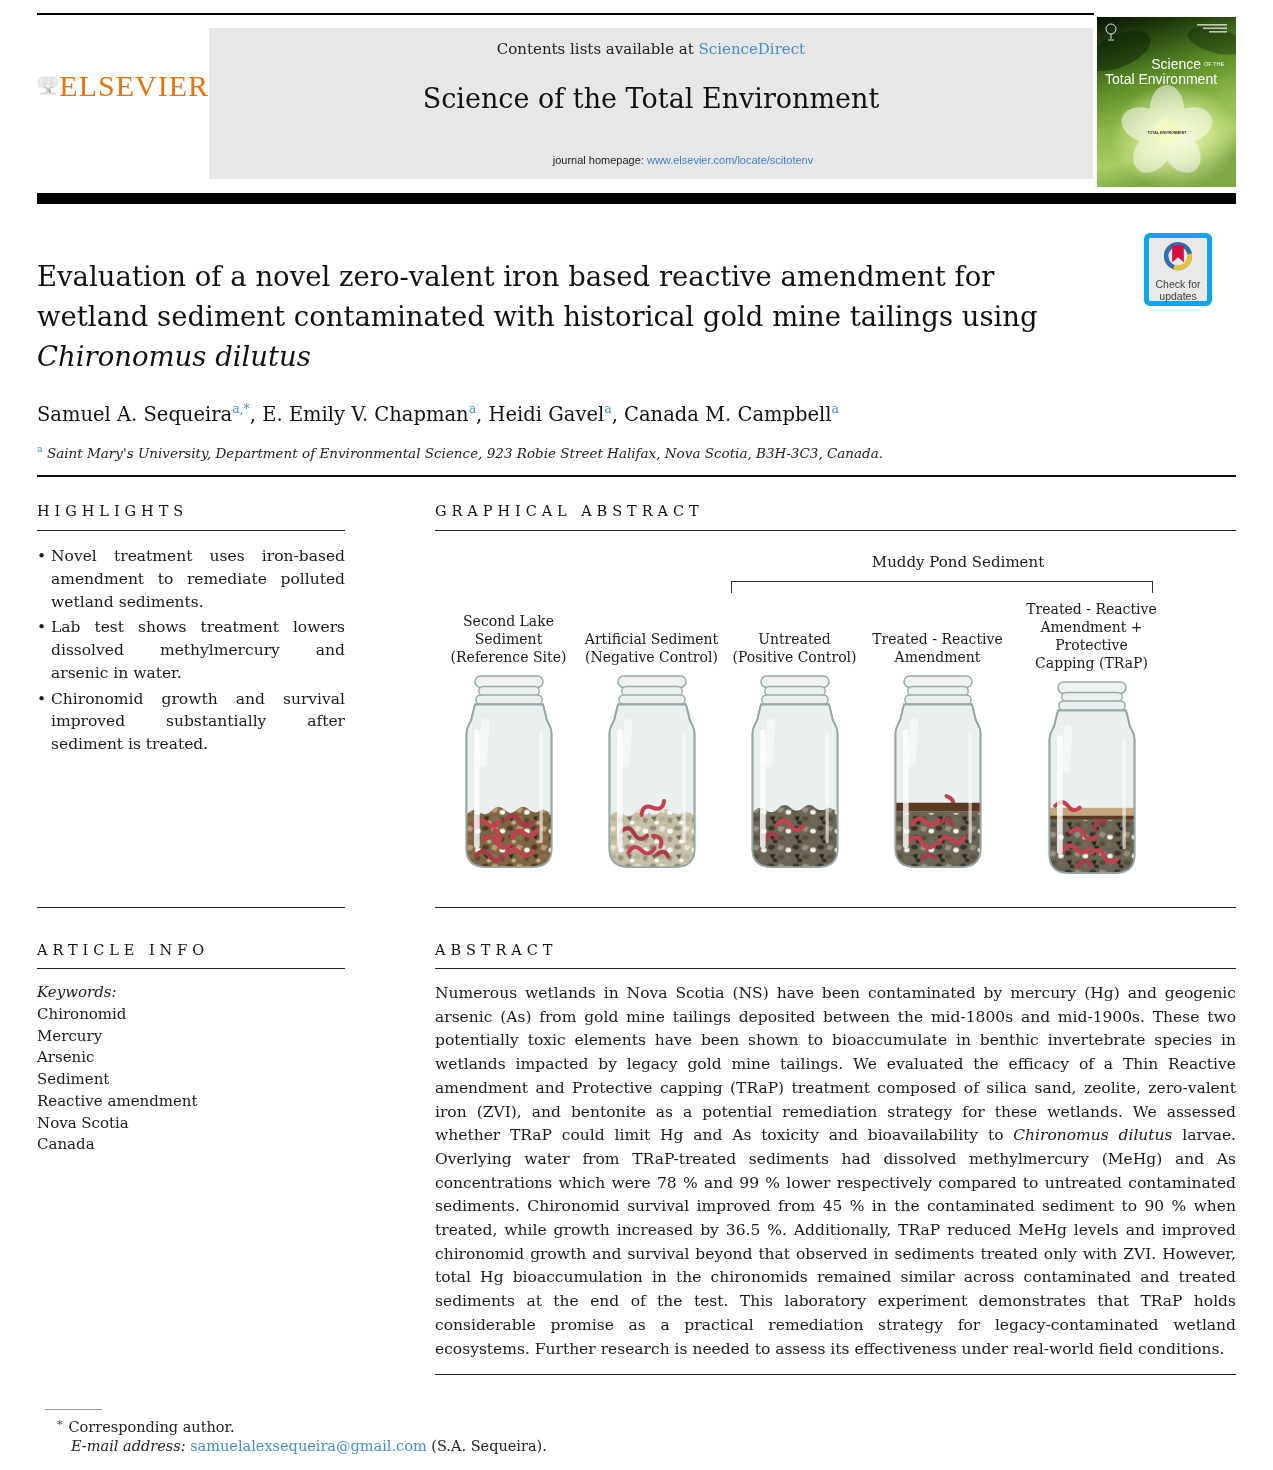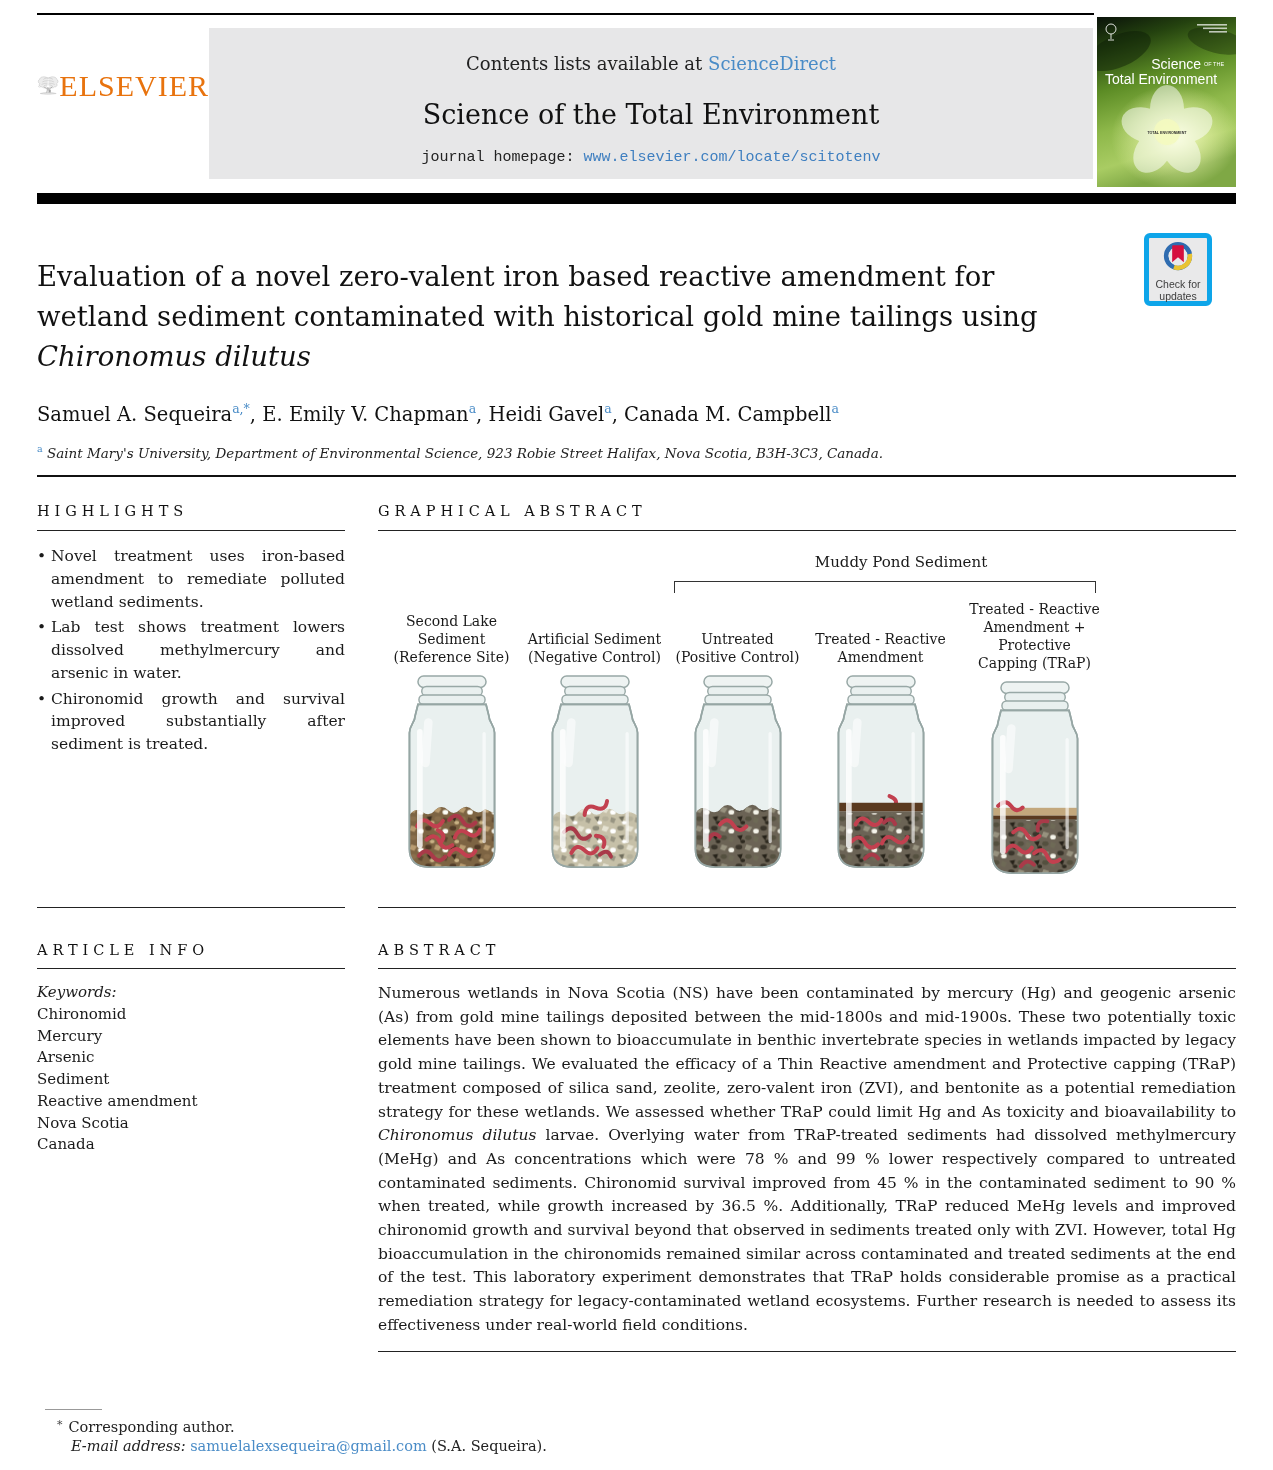--- a/index.html
+++ b/index.html
@@ -11,41 +11,41 @@
   .page{position:relative;width:1273px;height:1470px;background:#fff;overflow:hidden;
         font-family:"DejaVu Serif",serif;color:#1a1a1a;}
   .content{padding:0 37px;}
   
   .top-rule{margin-top:13px;border-top:2.2px solid #000;width:1057px;}
   .header-flex{display:flex;height:172px;align-items:flex-start;}
   .logo-box{width:172px;flex:none;display:flex;flex-direction:row;align-items:center;padding-top:8px;}
   .elsevier-word{font-family:"Liberation Serif",serif;font-weight:500;font-size:30px;
                  color:var(--elsevier-orange);letter-spacing:1px;line-height:1;margin-top:0px;}
   .banner{flex:1;background:var(--banner-gray);margin-top:13px;height:151px;text-align:center;position:relative;}
-  .contents-line{padding-top:25px;font-size:18px;color:#222;}
+  .contents-line{padding-top:12px;font-size:15px;color:#222;}
   .contents-line a{color:var(--link-blue);text-decoration:none;}
   .banner-title{font-size:27px;margin-top:25px;color:#111;}
-  .homepage-line{position:absolute;bottom:13px;width:100%;font-family:Liberation Mono, monospace;font-size:15px;color:#222;}
+  .homepage-line{position:absolute;bottom:13px;width:100%;font-family:Liberation Sans, sans-serif;font-size:11px;color:#222;padding-left:32px;}
   .homepage-line a{color:#3f7fc0;text-decoration:none;}
   .cover-box{width:139px;height:174px;flex:none;margin-left:4px;margin-top:2px;}
   .black-bar{height:11px;background:#000;margin-top:6px;}
   
   .badge{position:absolute;top:233px;right:61px;width:58px;height:63px;background:#e9e9ea;
          border:5px solid #0ea5e9;border-radius:6px;text-align:center;cursor:pointer;}
   .badge-text{font-family:"Liberation Sans",sans-serif;font-size:10.5px;line-height:1.15;color:#3d3d3d;margin-top:1px;}
   
   .title-block{margin-top:52px;font-size:27.5px;line-height:40px;color:#111;max-width:1060px;}
   .title-block .ital{font-style:italic;}
   .authors{margin-top:25px;font-size:19.5px;color:#111;}
   .authors sup{color:var(--link-blue);font-size:12.5px;}
   .affil{margin-top:17px;font-size:13.5px;font-style:italic;color:#222;}
   .affil sup{color:var(--link-blue);font-size:9.5px;font-style:normal;}
   .full-rule{margin-top:15px;border-top:2px solid #111;}
   
-  .row{display:flex;gap:33px;margin-top:24px;}
+  .row{display:flex;gap:90px;margin-top:24px;}
   .col-l{width:308px;flex:none;}
   .col-r{flex:1;min-width:0;}
   .sec-head{font-size:14.5px;letter-spacing:.34em;color:#111;}
   .sec-rule{border-top:1.6px solid #222;margin-top:10px;}
   .hl-list{margin:14px 0 0 0;padding:0 0 0 14px;list-style:none;font-size:15.5px;line-height:1.47;text-align:justify;}
   .hl-list li{position:relative;margin-bottom:3px;}
   .hl-list li::before{content:"\2022";position:absolute;left:-14px;top:0;}
   
   .ga-figure{position:relative;height:352px;margin-top:12px;}
   .ga-top-label{position:absolute;top:10px;left:313px;width:420px;text-align:center;font-size:15px;}

